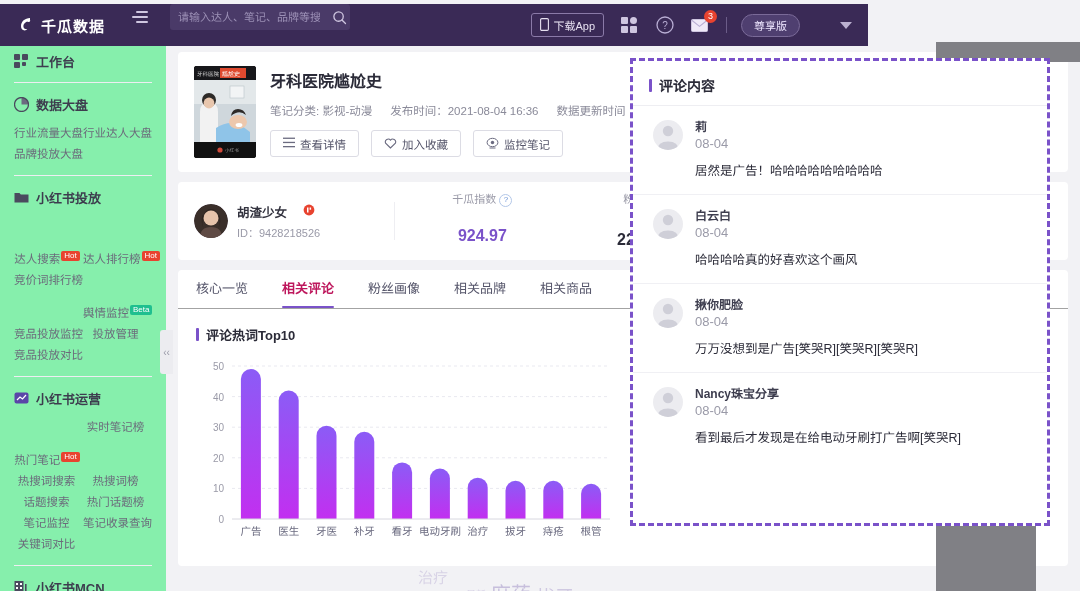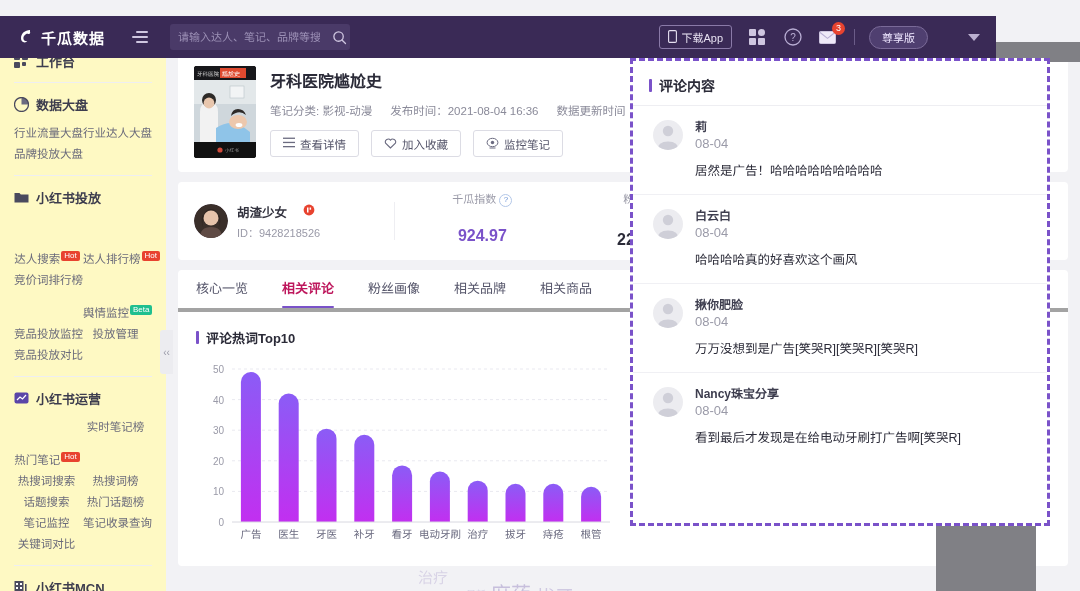--- a/index.html
+++ b/index.html
@@ -6,22 +6,22 @@
   html,body{margin:0;padding:0;}
   body{
     width:1080px;height:591px;overflow:hidden;position:relative;
     font-family:"Liberation Sans","DejaVu Sans",sans-serif;
     background:#f2f2f5;color:#333;font-size:12px;
   }
   .app{position:absolute;inset:0;overflow:hidden;}
 
   
   .topbar{
-    position:absolute;left:0;top:16px;width:996px;height:42px;
-    background:#3a2a56;display:flex;align-items:center;z-index:30;
+    position:absolute;left:0;top:4px;width:868px;height:42px;
+    background:#3a2a56;display:flex;z-index:30;
   }
   .brand{display:flex;align-items:center;gap:7px;padding-left:14px;width:118px;box-sizing:border-box;}
   .brand-logo{width:20px;height:20px;position:relative;flex:0 0 auto;}
   .brand-logo svg{display:block}
   .brand-name{color:#fff;font-size:15px;font-weight:bold;letter-spacing:1px;white-space:nowrap;}
   .menu-toggle{width:26px;height:26px;display:flex;align-items:center;justify-content:center;margin-left:10px;}
   .menu-toggle svg{display:block}
   .searchbox{
     margin-left:16px;width:180px;height:26px;border-radius:3px;background:#4a3a68;
     display:flex;align-items:center;position:relative;
@@ -44,21 +44,21 @@
   }
   .divider-v{width:1px;height:16px;background:#6b5c88;}
   .vip-btn{
     background:#4f3f70;border:1px solid #7a6a98;border-radius:12px;height:21px;
     padding:0 12px;color:#efe7ff;font-size:11px;display:flex;align-items:center;white-space:nowrap;
   }
   .caret-down{width:0;height:0;border-left:6px solid transparent;border-right:6px solid transparent;border-top:7px solid #bbb0d0;}
 
   
   .sidebar{
-    position:absolute;left:0;top:42px;width:166px;height:549px;background:#fef9c3;
+    position:absolute;left:0;top:42px;width:166px;height:549px;background:#86efac;
     overflow:hidden;z-index:10;box-sizing:border-box;
   }
   .sb-group{padding:0 14px;}
   .sb-head{display:flex;align-items:center;gap:7px;height:38px;}
   .sb-head .t{font-size:13px;font-weight:bold;color:#3d3d4e;white-space:nowrap;}
   .sb-links{display:flex;flex-wrap:wrap;padding-bottom:8px;text-align:center;}
   .sb-link{
     width:50%;box-sizing:border-box;font-size:11.5px;color:#6b6b7b;line-height:21px;
     position:relative;white-space:nowrap;padding-right:4px;
   }
@@ -103,21 +103,21 @@
   .author-id{font-size:11px;color:#9a9aa8;margin-top:3px;}
   .stat-sep{width:1px;height:38px;background:#eeeef2;margin-right:6px;}
   .stats{display:flex;flex:1;}
   .stat{flex:1;text-align:center;}
   .stat-label{font-size:11px;color:#9a9aa8;line-height:14px;}
   .stat-label .q{display:inline-block;width:11px;height:11px;border-radius:50%;border:1px solid #b3c7e8;color:#6b93d6;font-size:8px;line-height:10px;text-align:center;vertical-align:1px;}
   .stat-val{font-size:16px;font-weight:bold;color:#2b2b38;margin-top:20px;}
   .stat-val.hl{color:#7a52c9;}
 
   .tabs-card{margin-top:10px;}
-  .tabs{display:flex;gap:34px;padding:0 18px;border-bottom:4px solid #a3a3a3;}
+  .tabs{display:flex;gap:34px;padding:0 18px;border-bottom:1px solid #a3a3a3;}
   .tab{
     font-size:13px;color:#55556a;height:38px;line-height:38px;position:relative;white-space:nowrap;
   }
   .tab.active{color:#be185d;font-weight:bold;}
   .tab.active::after{
     content:"";position:absolute;left:0;right:0;bottom:0;height:2px;background:#7a52c9;border-radius:1px;
   }
   .sec-title{
     display:flex;align-items:center;gap:7px;font-size:13px;font-weight:bold;color:#2b2b38;
     padding:16px 18px 4px 18px;

